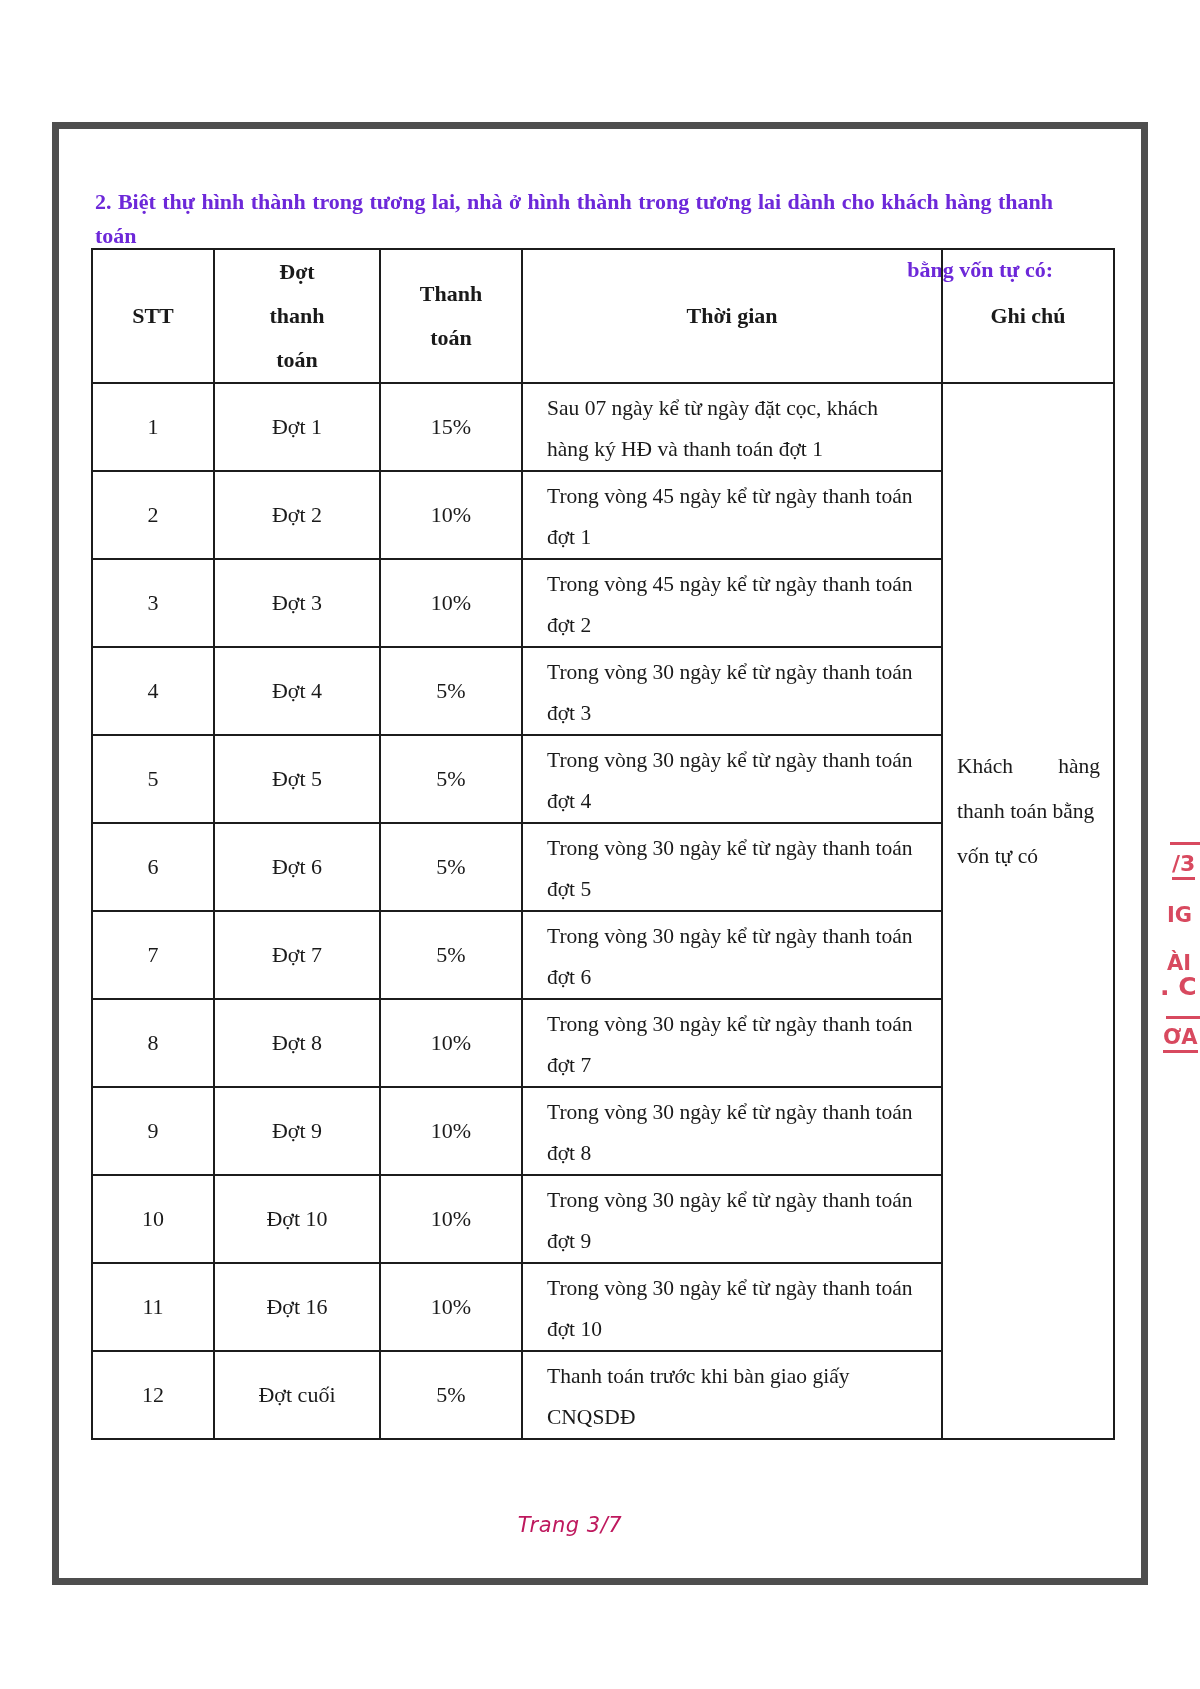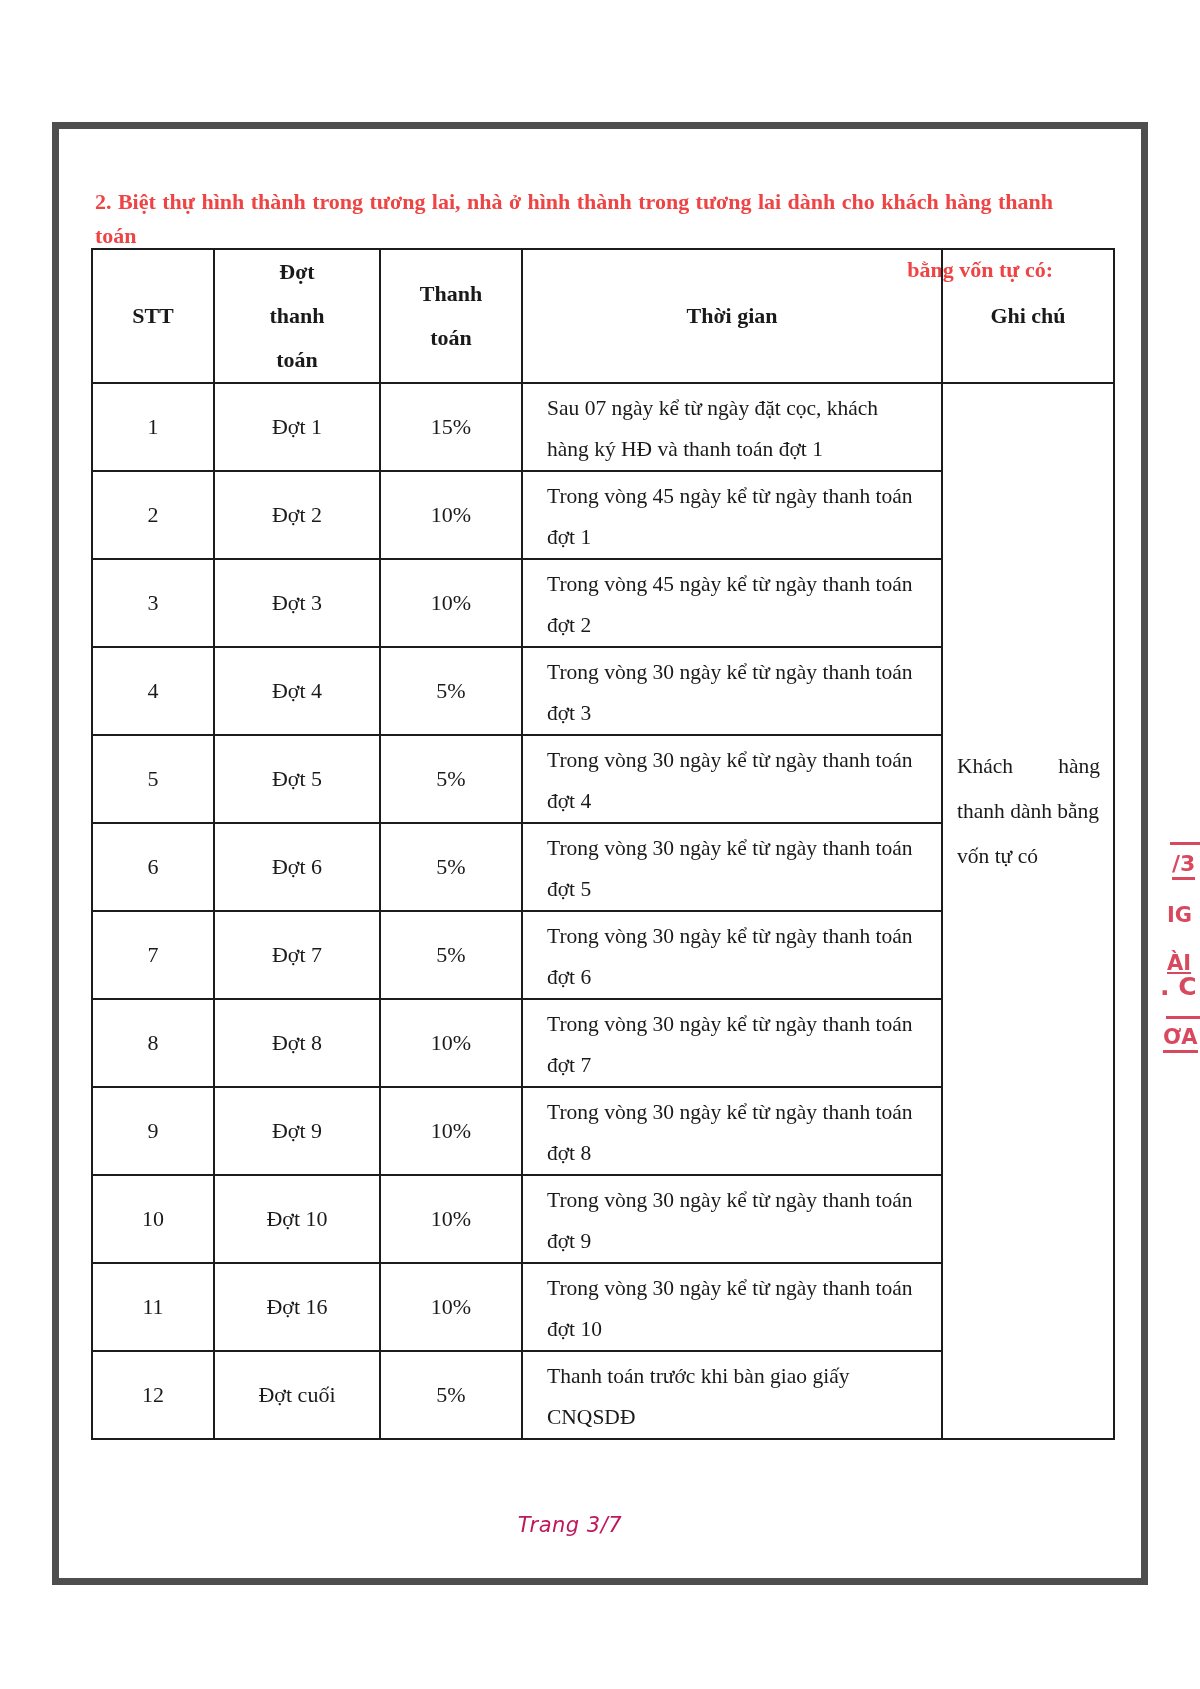--- a/index.html
+++ b/index.html
@@ -12,21 +12,21 @@
     overflow:hidden;
   }
   .frame{
     position:absolute;left:52px;top:122px;
     width:1082px;height:1449px;
     border:7px solid #4e4e4e;
     background:#ffffff;
   }
   .title{
     position:absolute;left:36px;top:56px;width:958px;
-    font-size:22px;font-weight:bold;line-height:34px;color:#ef4444;
+    font-size:22px;font-weight:bold;line-height:34px;color:#6d28d9;
   }
   .title .l1{text-align:justify;text-align-last:justify;}
   .title .l2{text-align:right;}
   .paytable{
     position:absolute;left:32px;top:119px;
     border-collapse:collapse;table-layout:fixed;
     width:1022px;
   }
   .paytable col.c-stt{width:122px;}
   .paytable col.c-dot{width:166px;}
@@ -112,21 +112,21 @@
           <td class="c-pct">15%</td>
           <td class="c-time">
             <div class="tl">Sau 07 ngày kể từ ngày đặt cọc, khách</div>
             <div class="tl">hàng ký HĐ và thanh toán đợt 1</div>
           </td>
           <td class="c-note" rowspan="12">
             <div class="nl just">
               <span>Khách</span>
               <span>hàng</span>
             </div>
-            <div class="nl">thanh dành bằng</div>
+            <div class="nl">thanh toán bằng</div>
             <div class="nl">vốn tự có</div>
           </td>
         </tr>
         <tr>
           <td class="c-stt">2</td>
           <td class="c-dot">Đợt 2</td>
           <td class="c-pct">10%</td>
           <td class="c-time">
             <div class="tl">Trong vòng 45 ngày kể từ ngày thanh toán</div>
             <div class="tl">đợt 1</div>
@@ -225,16 +225,16 @@
       </tbody>
   </table>
 
   <div class="footer">Trang 3/7</div>
 </div>
 
 <div class="stamp-bar" style="left:1170px;top:842px;width:30px;height:3px;"></div>
 <div class="stamp-frag u" style="left:1172px;top:851px;font-size:22px;">/3</div>
 <div class="stamp-frag" style="left:1167px;top:903px;font-size:21px;">IG</div>
 <div class="stamp-frag" style="left:1208px;top:929px;font-size:20px;margin-top:48px;">PI</div>
-<div class="stamp-frag" style="left:1167px;top:951px;font-size:21px;text-decoration:underline;">ÀI</div>
+<div class="stamp-frag" style="left:1167px;top:951px;font-size:21px;">ÀI</div>
 <div class="stamp-frag" style="left:1160px;top:972px;font-size:25px;">. C</div>
 <div class="stamp-bar" style="left:1166px;top:1016px;width:34px;height:3px;"></div>
 <div class="stamp-frag u" style="left:1163px;top:1025px;font-size:21px;">ƠA</div>
 
 </body></html>

